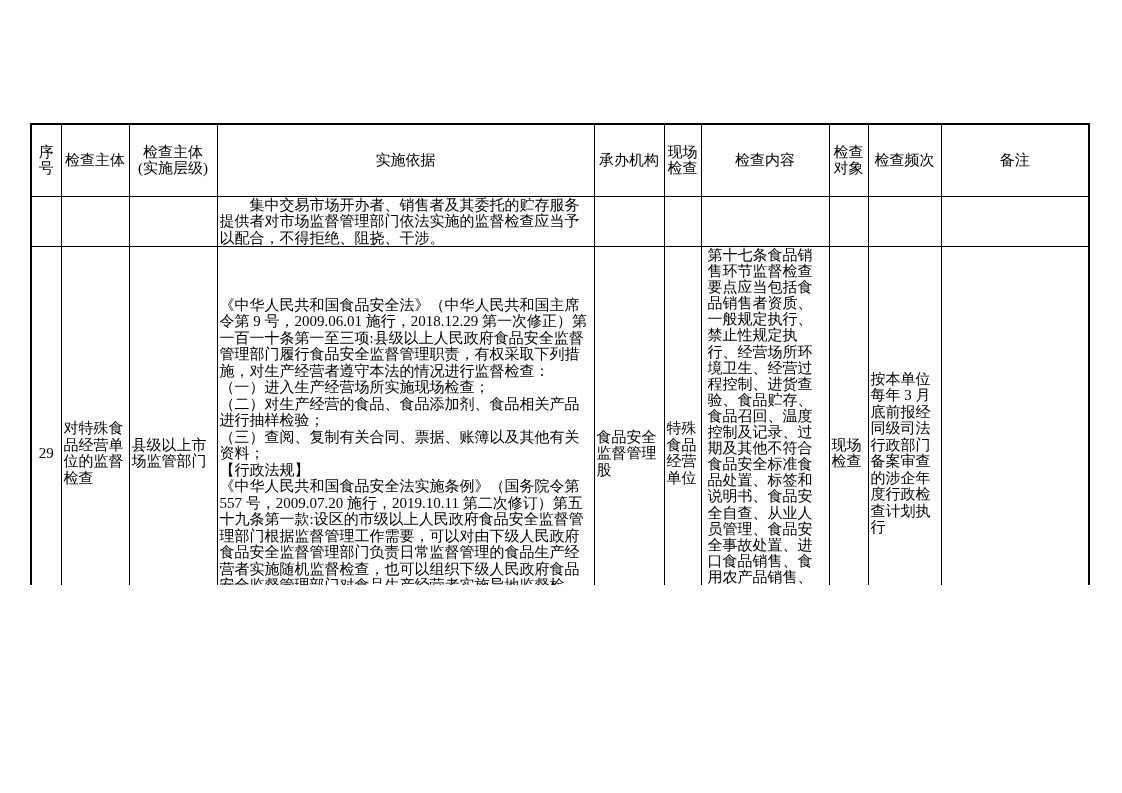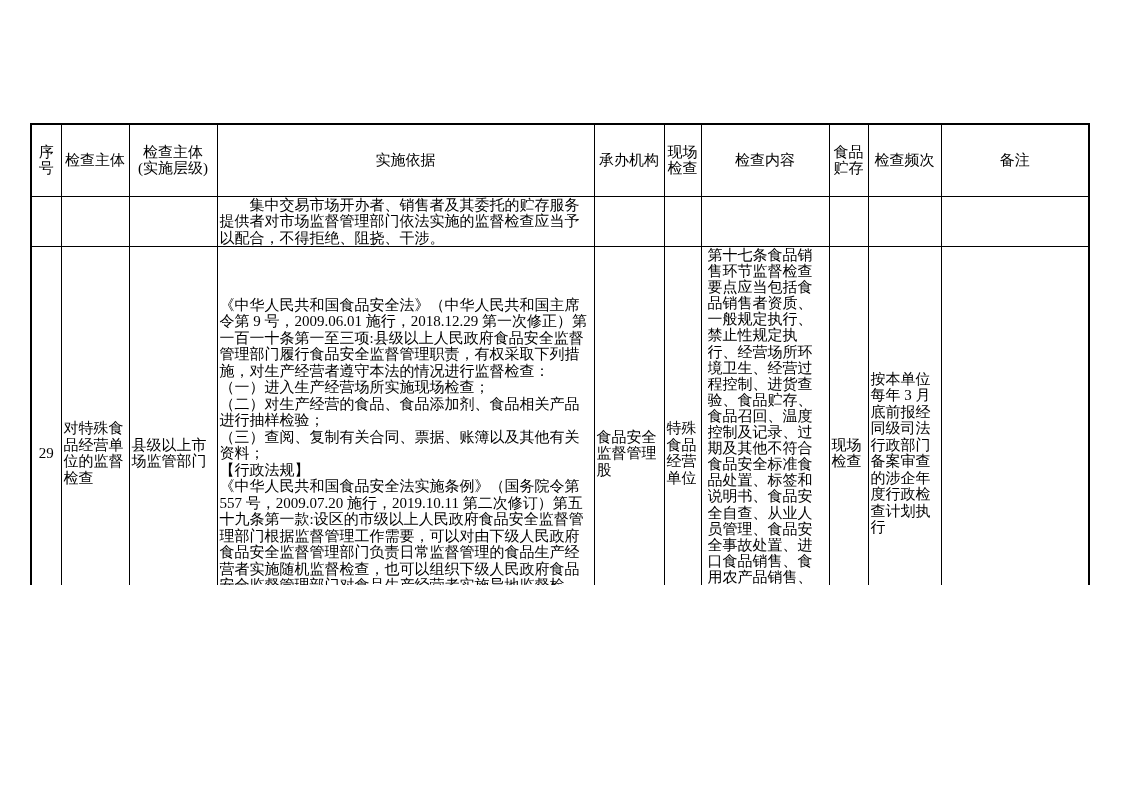--- a/index.html
+++ b/index.html
@@ -93,21 +93,21 @@
     <tbody>
         <tr class="header-row">
       <th>序号</th>
       <th>检查主体</th>
       <th class="preline">检查主体
 (实施层级)</th>
       <th>实施依据</th>
       <th>承办机构</th>
       <th>现场检查</th>
       <th>检查内容</th>
-      <th>食品贮存</th>
+      <th>检查对象</th>
       <th>检查频次</th>
       <th>备注</th>
     </tr>
 
     <tr class="cont-row">
       <td class="center"></td>
       <td></td>
       <td></td>
       <td class="pre">　　集中交易市场开办者、销售者及其委托的贮存服务提供者对市场监督管理部门依法实施的监督检查应当予以配合，不得拒绝、阻挠、干涉。</td>
       <td></td>

